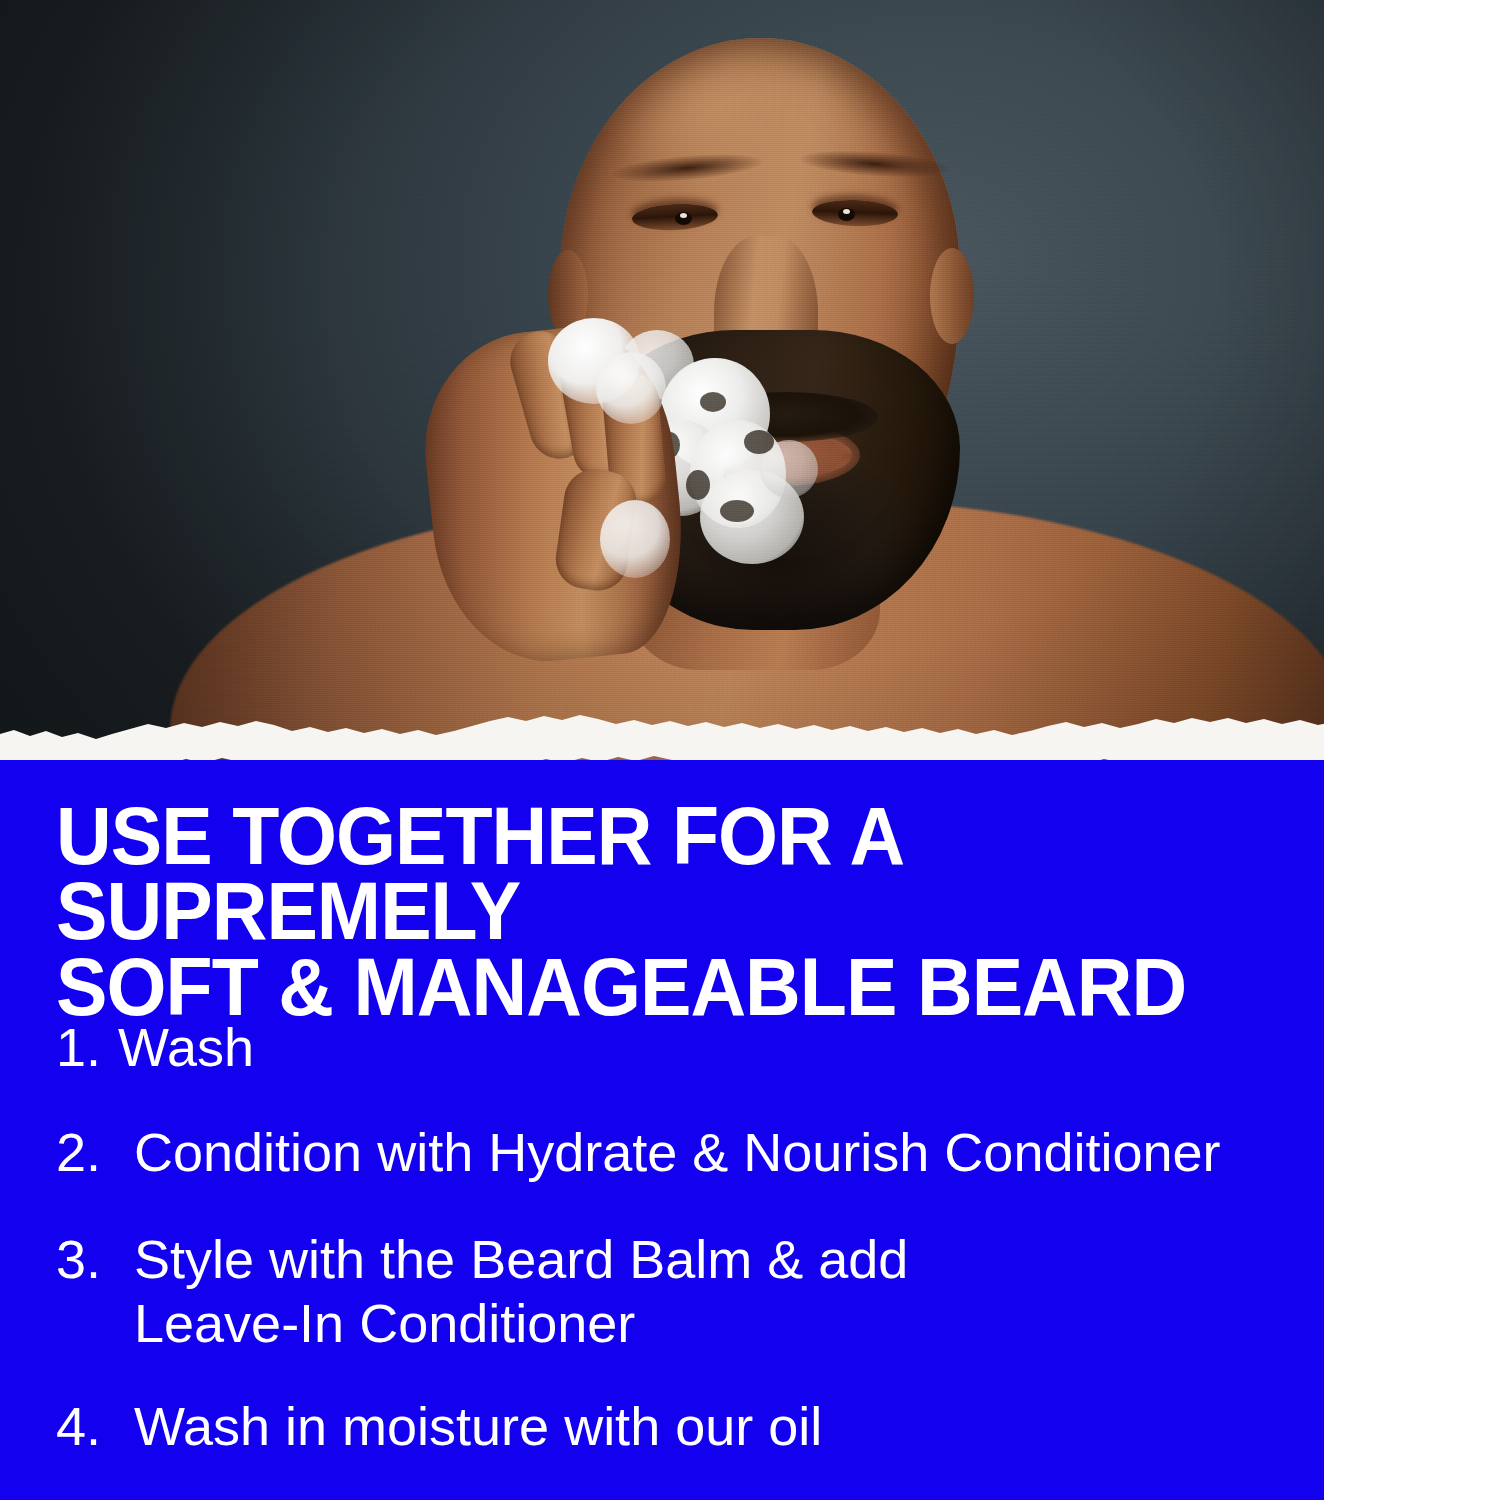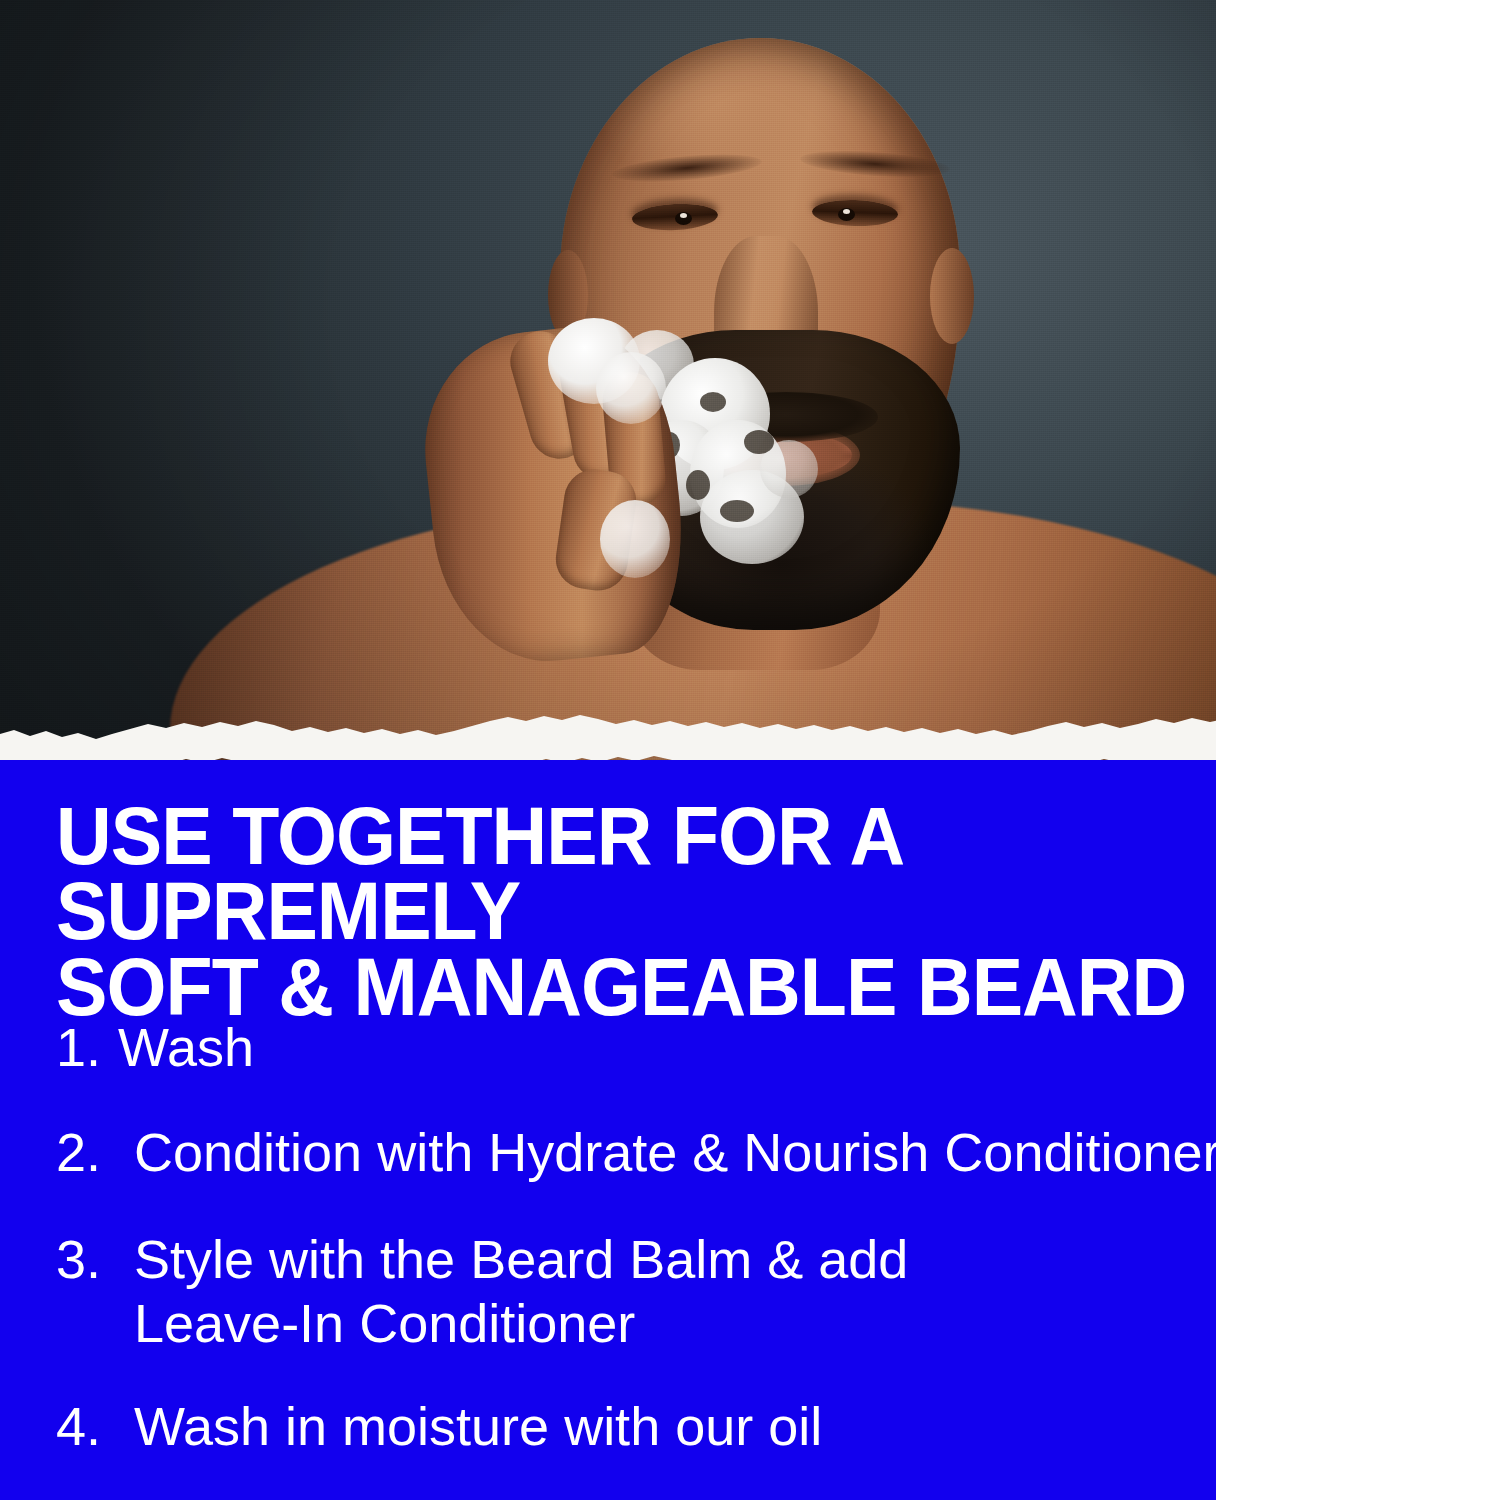--- a/index.html
+++ b/index.html
@@ -6,21 +6,21 @@
     margin: 0;
     padding: 0;
     background: #ffffff;
   }
   body {
     font-family: "Liberation Sans", sans-serif;
   }
 
   #page {
     position: relative;
-    width: 1216px;
+    width: 1324px;
     height: 1500px;
     overflow: hidden;
     background: #1200ee;
   }
 
   
   .photo {
     position: absolute;
     left: 0;
     top: 0;

